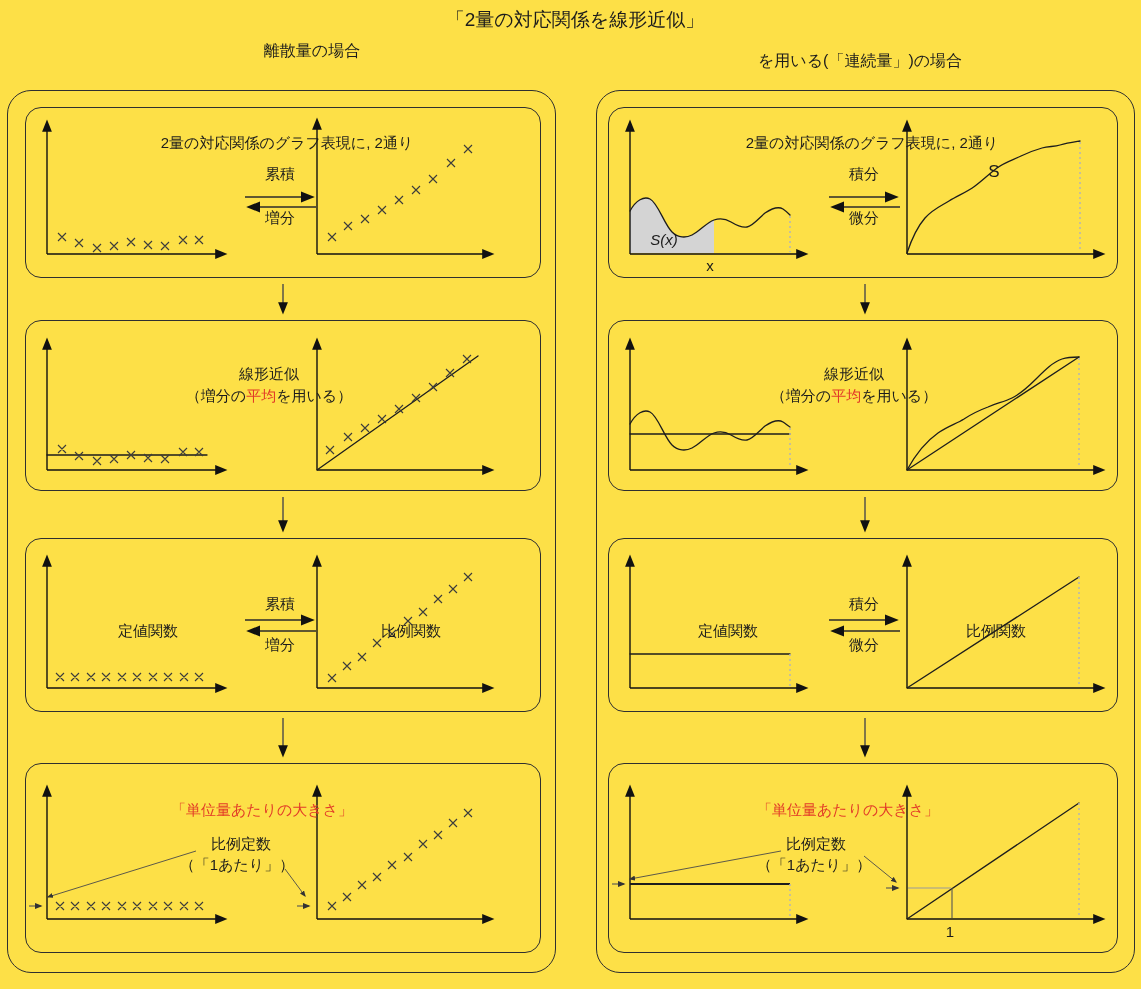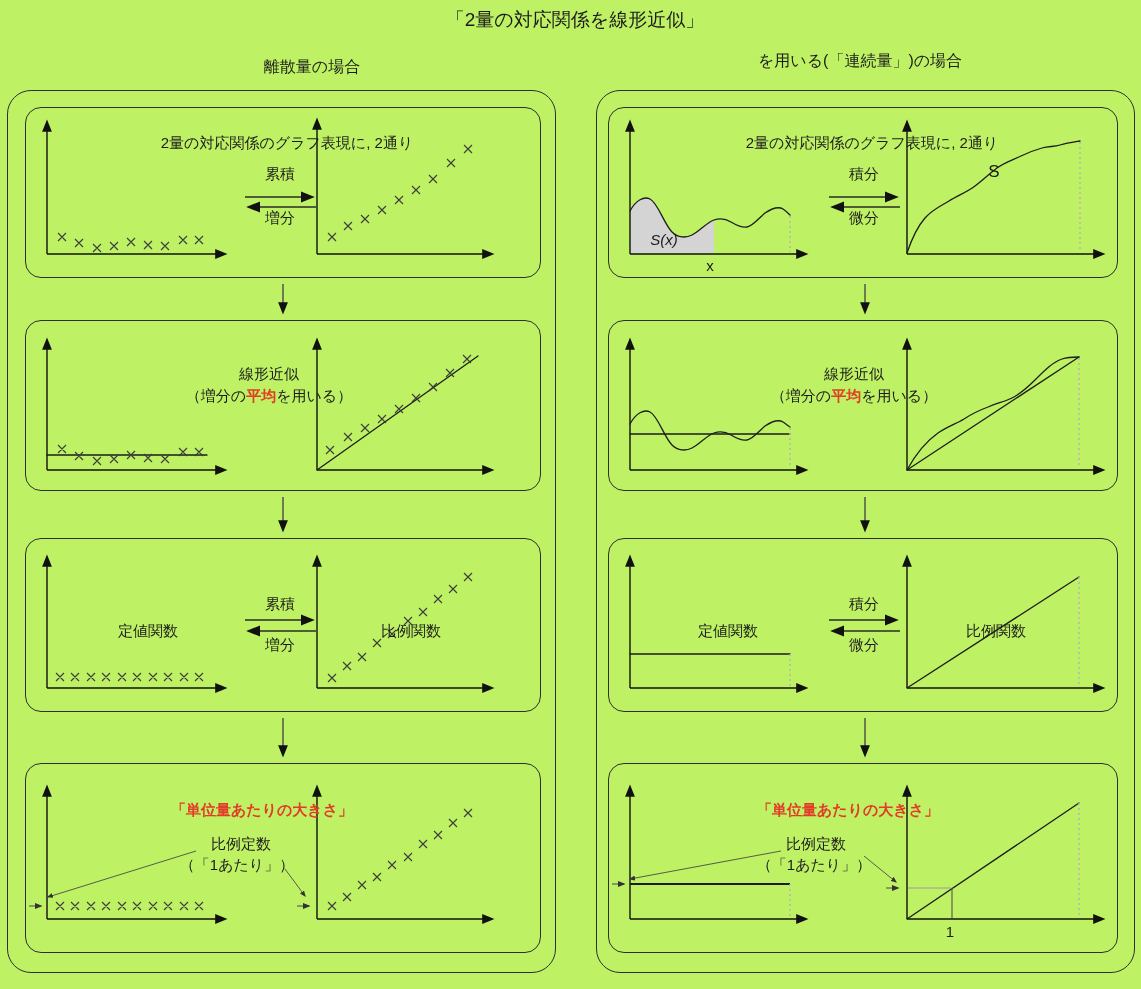--- a/index.html
+++ b/index.html
@@ -1,26 +1,26 @@
 <!DOCTYPE html>
 <html style="--accent-red: #e23b28; --area-shade: #d4d4d4;"><head>
 <meta charset="utf-8">
 <style>
   html,body{margin:0;padding:0;background:#fff;}
-  .canvas{position:relative;width:1141px;height:989px;background:#bef264;
+  .canvas{position:relative;width:1141px;height:989px;background:#fde047;
           font-family:"Liberation Sans","DejaVu Sans",sans-serif;color:#1c1c1c;overflow:hidden;}
   .box{position:absolute;border:1.4px solid #2f2f2f;background:transparent;box-sizing:border-box;}
   .outer{border-radius:24px;}
   .inner{border-radius:16px;}
   .txt{position:absolute;transform:translateX(-50%);white-space:nowrap;line-height:1.25;
        font-size:15px;color:#1c1c1c;}
   .t19{font-size:19px;}
   .t16{font-size:16px;}
   .t17{font-size:17px;}
-  .red{color:var(--accent-red,#e23b28);font-weight:bold;}
+  .red{color:var(--accent-red,#e23b28);}
   svg.art{position:absolute;left:0;top:0;}
   .axis{stroke:#111;stroke-width:1.4;fill:none;}
   .s{stroke:#1d1d1d;stroke-width:1.3;fill:none;stroke-linecap:round;}
   .s18{stroke:#1d1d1d;stroke-width:1.8;fill:none;}
   .cross{stroke:#3c3c3c;stroke-width:1.1;fill:none;}
   .dot{stroke:#b5b5b5;stroke-width:1.5;fill:none;stroke-dasharray:2 3;}
   .conn{stroke:#4a4a4a;stroke-width:1.4;fill:none;}
   .harr{stroke:#2a2a2a;stroke-width:1.6;fill:none;}
   .leader{stroke:#4a4a4a;stroke-width:0.9;fill:none;}
   .thin{stroke:#555;stroke-width:1.1;fill:none;}
@@ -186,21 +186,21 @@
       <line class="conn" x1="283" y1="284" x2="283" y2="312" marker-end="url(#ah)"></line>
       <line class="conn" x1="283" y1="497" x2="283" y2="530" marker-end="url(#ah)"></line>
       <line class="conn" x1="283" y1="718" x2="283" y2="755" marker-end="url(#ah)"></line>
       <line class="conn" x1="865" y1="284" x2="865" y2="312" marker-end="url(#ah)"></line>
       <line class="conn" x1="865" y1="497" x2="865" y2="530" marker-end="url(#ah)"></line>
       <line class="conn" x1="865" y1="718" x2="865" y2="755" marker-end="url(#ah)"></line>
     </g>
   </svg>
 
   <div class="txt t19" style="left:575px;top:8px;">「2量の対応関係を線形近似」</div>
-  <div class="txt t16" style="left:296px;top:57px;padding-left:32px;">離散量の場合</div>
+  <div class="txt t16" style="left:296px;top:41px;padding-left:32px;">離散量の場合</div>
   <div class="txt t16" style="left:860px;top:51px;">を用いる(「連続量」)の場合</div>
 
   <div class="txt" style="left:287px;top:134px;">2量の対応関係のグラフ表現に, 2通り</div>
   <div class="txt" style="left:280px;top:165px;">累積</div>
   <div class="txt" style="left:280px;top:209px;">増分</div>
   <div class="txt" style="left:872px;top:134px;">2量の対応関係のグラフ表現に, 2通り</div>
   <div class="txt" style="left:864px;top:165px;">積分</div>
   <div class="txt" style="left:864px;top:209px;">微分</div>
   <div class="txt" style="left:664px;top:231px;font-style:italic;">S(x)</div>
   <div class="txt" style="left:710px;top:257px;">x</div>

